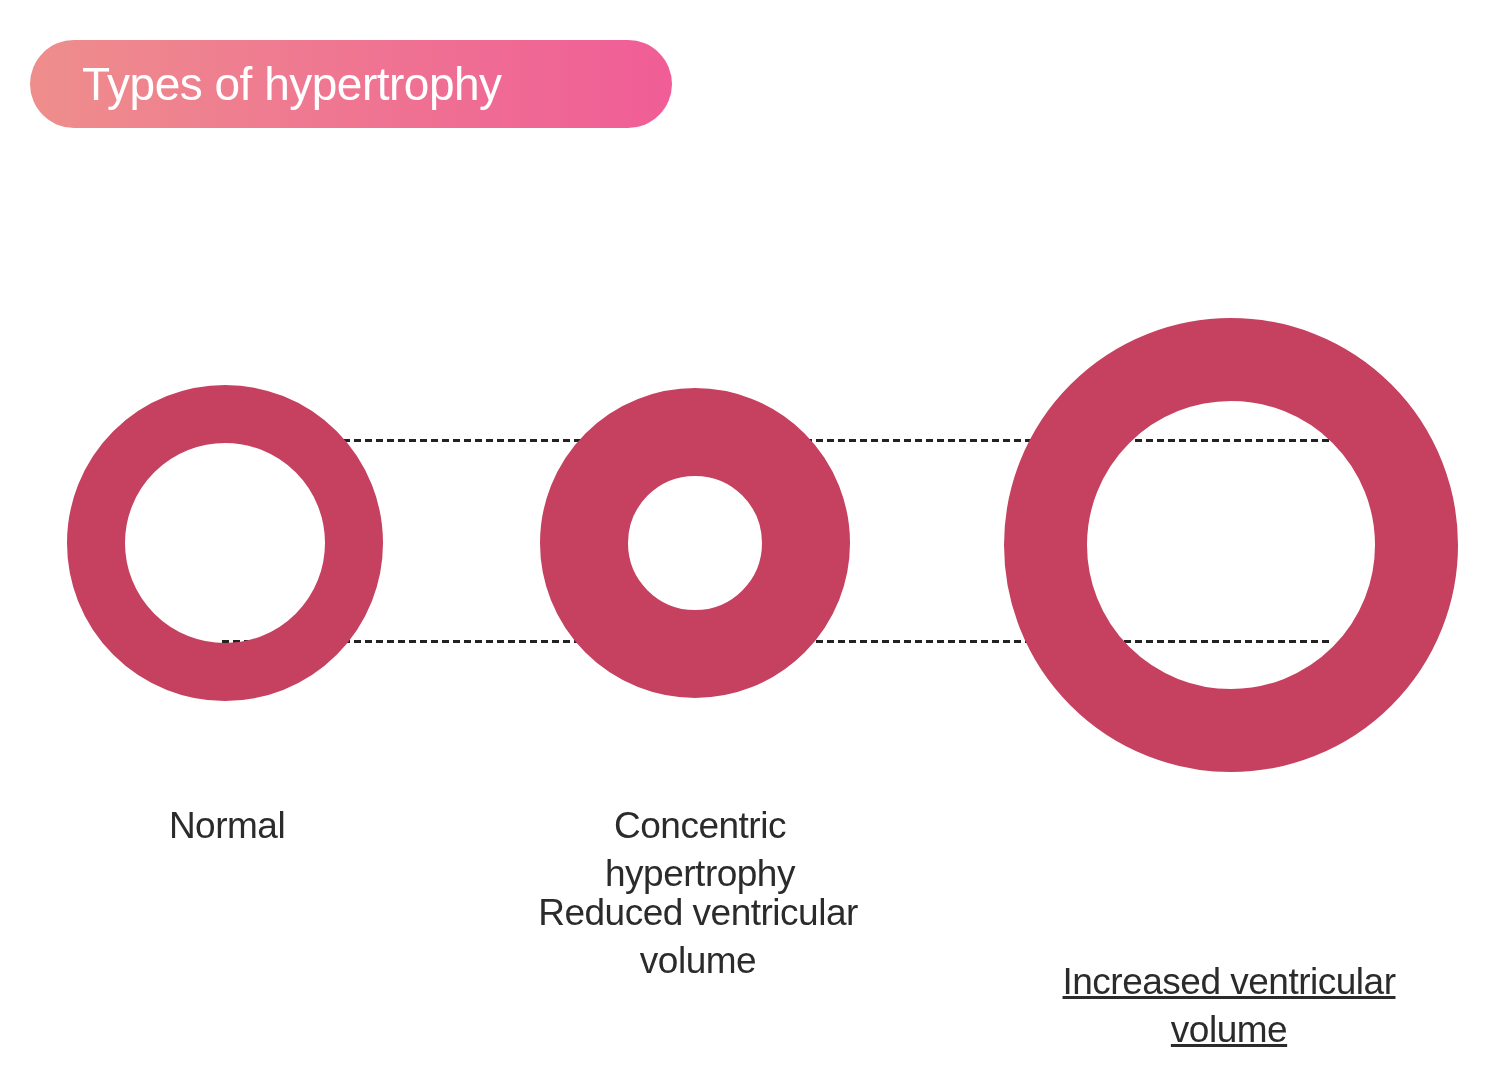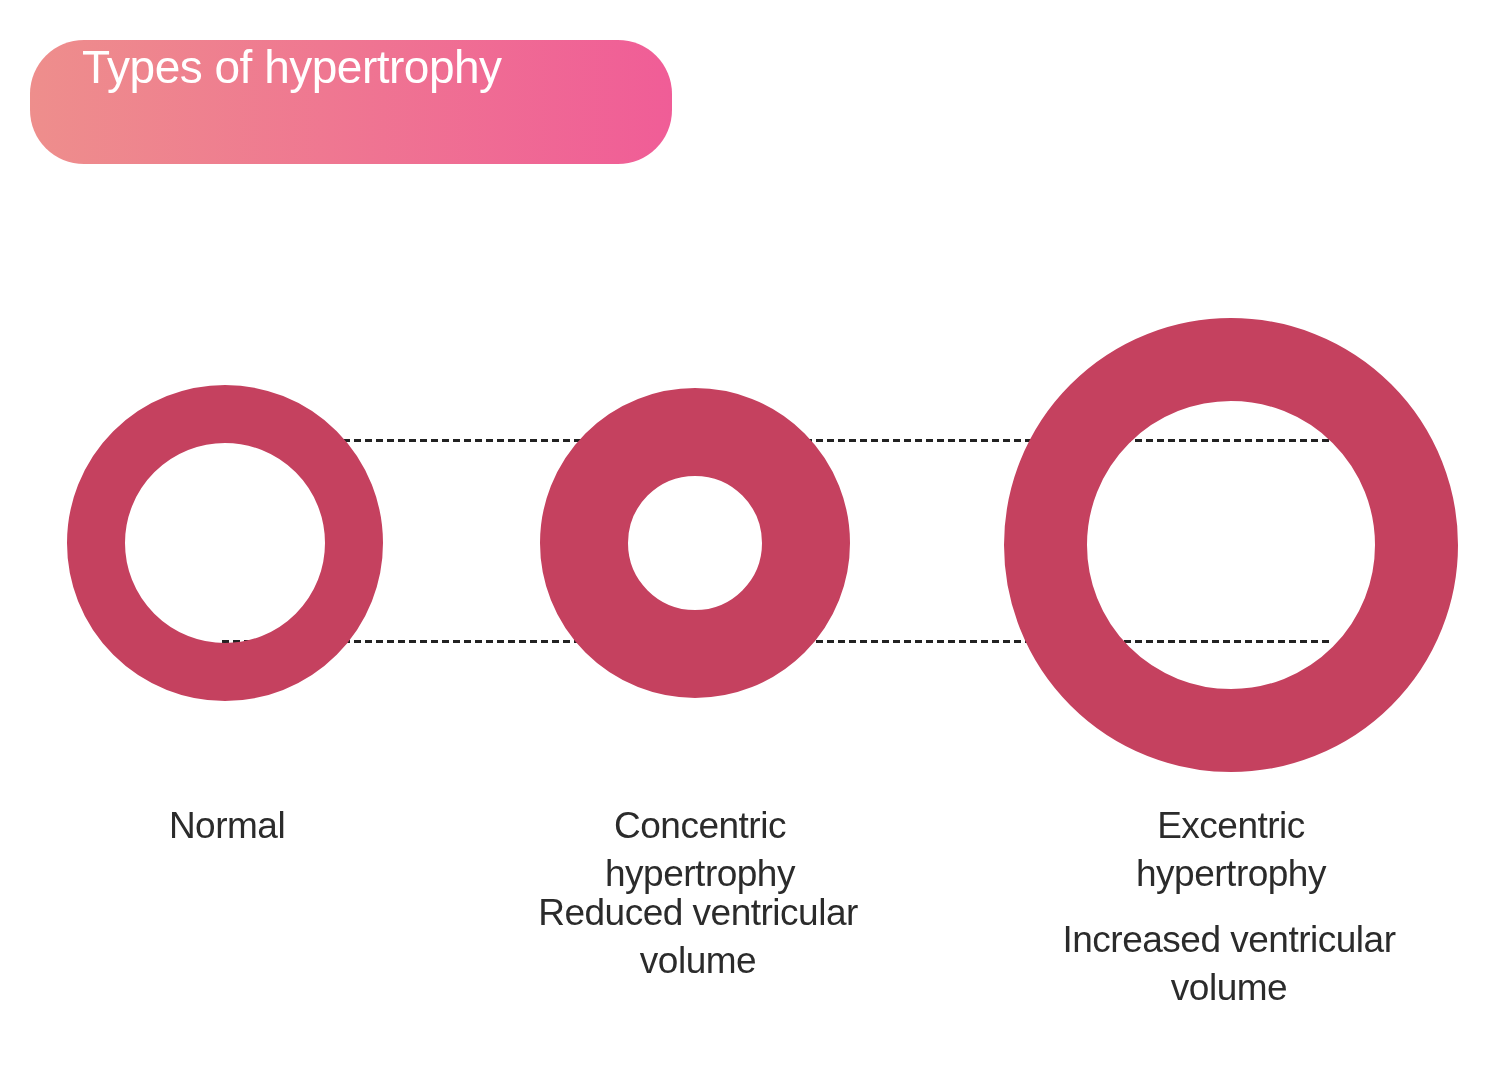--- a/index.html
+++ b/index.html
@@ -9,25 +9,25 @@
     height: 1084px;
     background: var(--background, #ffffff);
     font-family: "Liberation Sans", sans-serif;
     overflow: hidden;
   }
 
   
   .header-pill {
     position: absolute;
     left: 30px; top: 40px;
-    width: 642px; height: 124px;
+    width: 642px; height: 88px;
     border-radius: 54px;
     background: linear-gradient(90deg, var(--pill_gradient_start, #ee8e8c), var(--pill_gradient_end, #f05d97));
     display: flex;
-    align-items: flex-start;
+    align-items: center;
   }
   .header-title {
     color: var(--title_text, #ffffff);
     font-size: 46px;
     letter-spacing: -0.5px;
     padding-left: 52px;
     white-space: nowrap;
   }
 
   
@@ -75,39 +75,38 @@
     color: var(--text, #2b2b2b);
     font-size: 37px;
     line-height: 48px;
     letter-spacing: -0.5px;
     z-index: 3;
   }
   .label-normal     { left: 67px;   top: 802px; width: 320px; }
   .label-concentric { left: 540px;  top: 802px; width: 320px; }
   .label-excentric  { left: 1071px; top: 802px; width: 320px; }
   .note-concentric  { left: 478px;  top: 889px; width: 440px; }
-  .note-excentric   { left: 1009px; top: 916px; width: 440px; }
+  .note-excentric   { left: 1009px; top: 958px; width: 440px; text-decoration: underline; }
 </style>
 </head>
 <body>
 
 <div class="canvas">
 
   <div class="header-pill">
     <span class="header-title">Types of hypertrophy</span>
   </div>
 
 
   <div class="ref-line ref-line-top"></div>
   <div class="ref-line ref-line-bottom"></div>
 
   <div class="ring ring-normal"></div>
   <div class="ring ring-concentric"></div>
   <div class="ring ring-excentric"></div>
 
   <div class="label label-concentric">Concentric hypertrophy</div>
   <div class="label label-normal">Normal</div>
-  <div class="label label-excentric">Excentric hypertrophy</div>
 
   <div class="label note-concentric">Reduced ventricular volume</div>
   <div class="label note-excentric">Increased ventricular volume</div>
 
 </div>
 
 </body></html>

